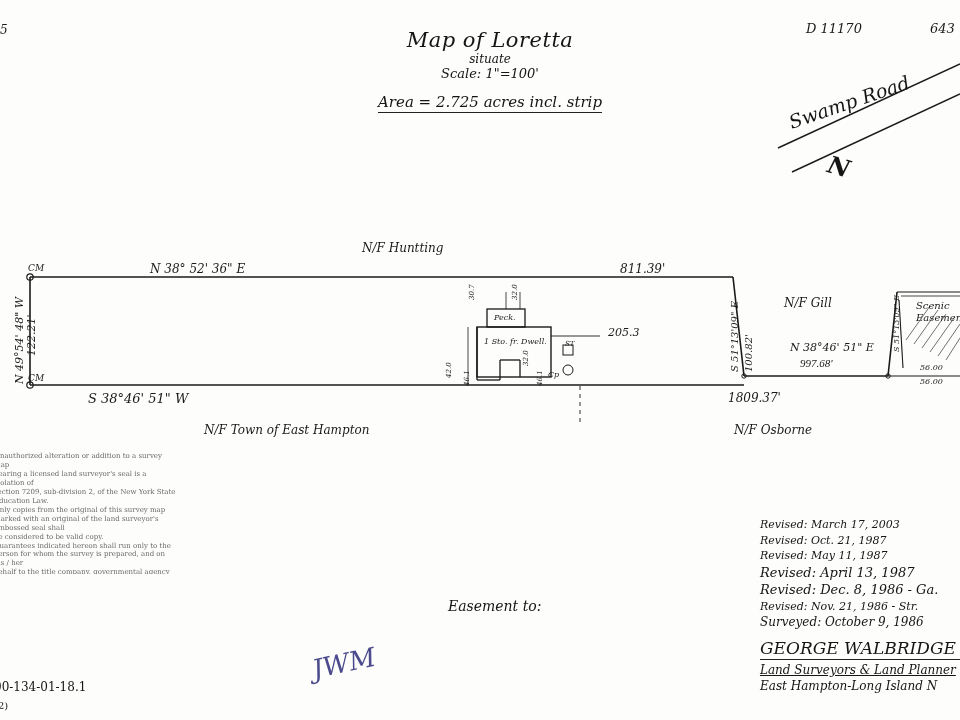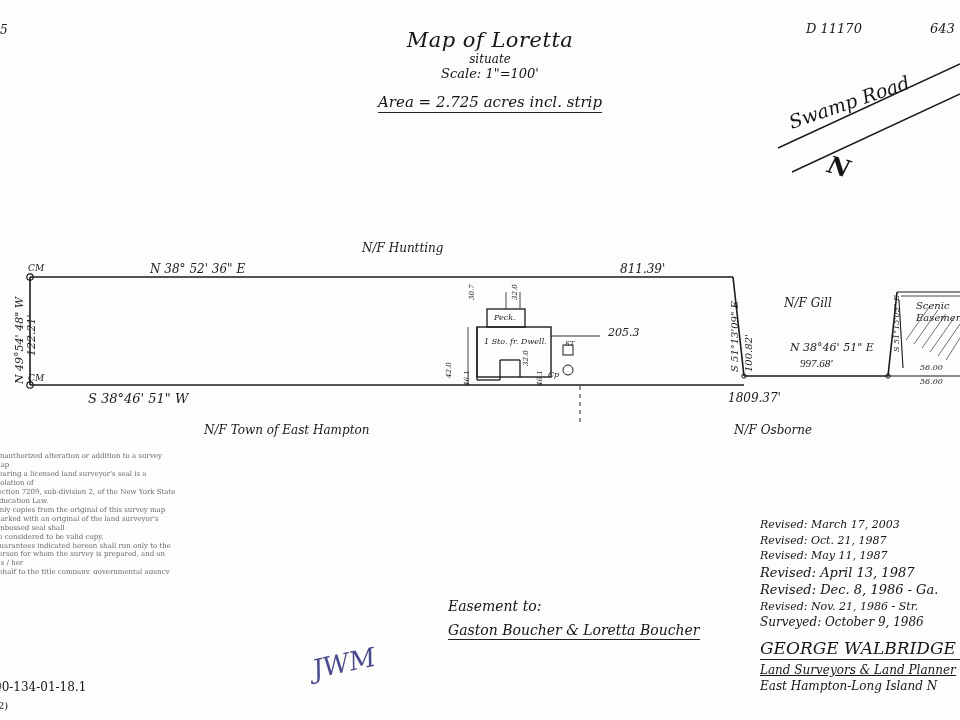--- a/index.html
+++ b/index.html
@@ -245,21 +245,20 @@
   </div>
 
   <div id="surveyor">
     <div><span class="firm">GEORGE WALBRIDGE SURV</span></div>
     <div class="sub1 u">Land Surveyors &amp; Land Planner</div>
     <div class="sub2">East Hampton-Long Island N</div>
   </div>
 
   <div id="certified">
     <div class="cert-label">Easement  to:</div>
-    <div class="cert-names">Gaston Boucher &amp; Loretta Boucher</div>
   </div>
   <div id="signature">JWM</div>
 
   <div id="taxmap">
     <div>00-134-01-18.1</div>
     <div class="small">(2)</div>
   </div>
 
 </div>
 

